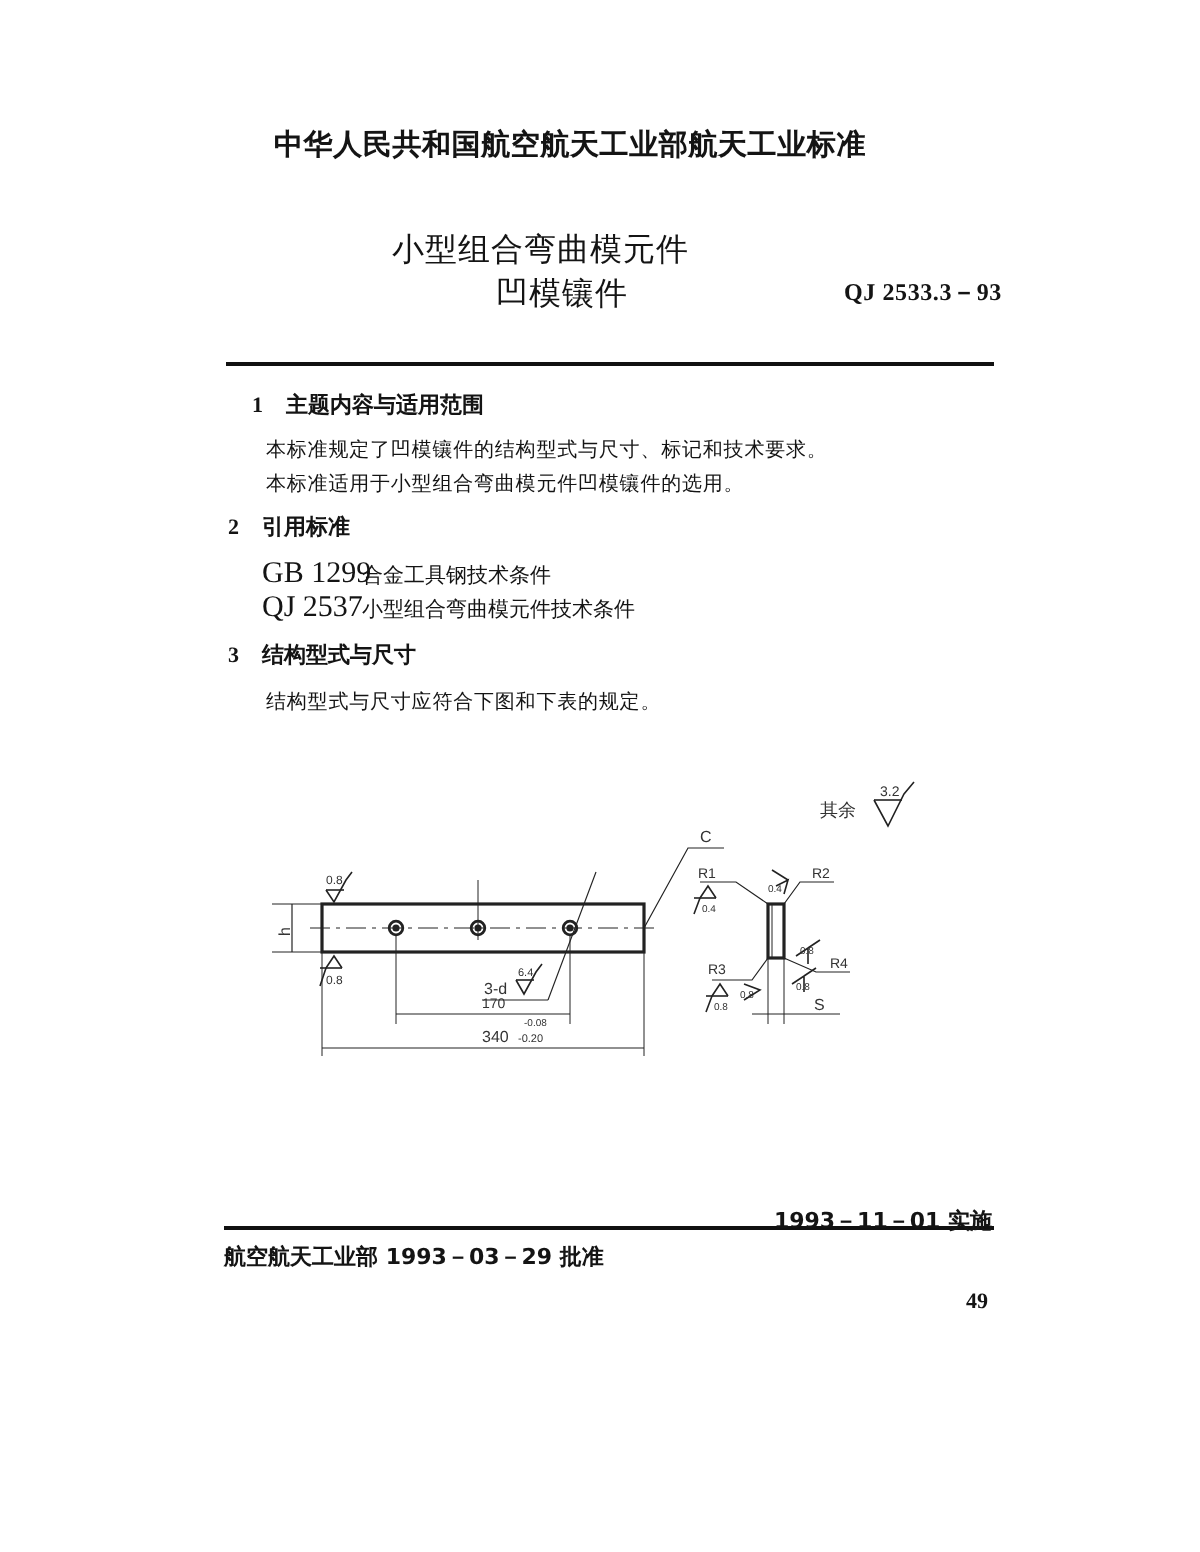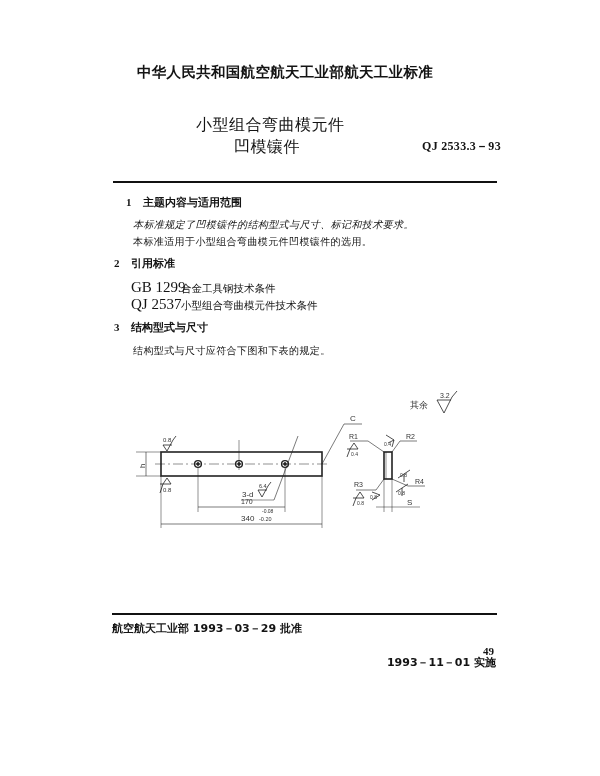--- a/index.html
+++ b/index.html
@@ -2,21 +2,21 @@
 <html><head>
 <meta charset="utf-8">
 <style>
   html, body { margin: 0; padding: 0; background: #ffffff; }
   body { width: 600px; height: 776px; position: relative; overflow: hidden;
          font-family: "DejaVu Sans", sans-serif; color: #141414; }
   .abs { position: absolute; white-space: nowrap; }
   .org { left: 137px; top: 63px; font-size: 14.5px; font-weight: bold; letter-spacing: 0.3px; }
   .code { left: 422px; top: 95px; font-family: "Liberation Serif", serif; font-size: 12px; font-weight: bold; letter-spacing: 0.3px; margin-top: 43px; }
   .title1 { left: 196px; top: 115px; font-size: 16px; letter-spacing: 0.5px; }
-  .title2 { left: 234px; top: 137px; font-size: 16px; letter-spacing: 0.5px; }
+  .title2 { left: 248px; top: 137px; font-size: 16px; letter-spacing: 0.5px; }
   .rule { position: absolute; background: #111; }
   .sec { font-size: 11px; font-weight: bold; }
   .sec .num { display: inline-block; width: 17px; font-family: "Liberation Serif", serif; }
   .para { font-size: 10px; letter-spacing: 0.4px; }
   .ref { font-size: 10.5px; }
   .ref .rc { display: inline-block; width: 50px; font-family: "Liberation Serif", serif; font-size: 15px; }
   .foot { font-size: 11px; font-weight: bold; }
   .pnum { font-family: "Liberation Serif", serif; font-size: 11px; font-weight: bold; }
   svg text { font-family: "Liberation Sans", sans-serif; }
 </style>
@@ -26,21 +26,21 @@
 <div class="abs org">中华人民共和国航空航天工业部航天工业标准</div>
 <div class="abs code">QJ 2533.3－93</div>
 <div class="abs title1">小型组合弯曲模元件</div>
 <div class="abs title2">凹模镶件</div>
 
 <div class="rule" style="left:113px; top:181px; width:384px; height:2px;"></div>
 
 <div class="abs sec" style="left:114px; top:195px;margin-left:12px;">
   <span class="num">1</span><span>主题内容与适用范围</span>
 </div>
-<div class="abs para" style="left:133px; top:218px;font-style:italic;">本标准规定了凹模镶件的结构型式与尺寸、标记和技术要求。</div>
+<div class="abs para" style="left:133px; top:218px;">本标准规定了凹模镶件的结构型式与尺寸、标记和技术要求。</div>
 <div class="abs para" style="left:133px; top:235px;text-align:right;">本标准适用于小型组合弯曲模元件凹模镶件的选用。</div>
 
 <div class="abs sec" style="left:114px; top:256px;">
   <span class="num">2</span><span>引用标准</span>
 </div>
 <div class="abs ref" style="left:131px; top:279px;">
   <span class="rc">GB 1299</span><span>合金工具钢技术条件</span>
 </div>
 <div class="abs ref" style="left:131px; top:296px;">
   <span class="rc">QJ 2537</span><span>小型组合弯曲模元件技术条件</span>
@@ -158,14 +158,14 @@
     </g>
   <text x="400" y="477" font-size="5" fill="#333" stroke="none">0.8</text>
   <g>
       <path d="M396 492 L402 488 L402 496 M408 484 L402 488"></path>
     </g>
   <text x="398" y="495" font-size="5" fill="#333" stroke="none">0.8</text>
 </svg>
 
 <div class="rule" style="left:112px; top:613px; width:385px; height:2px;"></div>
 <div class="abs foot" style="left:112px; top:621px;text-align:center;">航空航天工业部 1993－03－29 批准</div>
-<div class="abs foot" style="right:104px; top:655px;">1993－11－01  实施</div>
+<div class="abs foot" style="right:104px; top:603px;">1993－11－01  实施</div>
 <div class="abs pnum" style="left:483px; top:645px;">49</div>
 
 </body></html>

